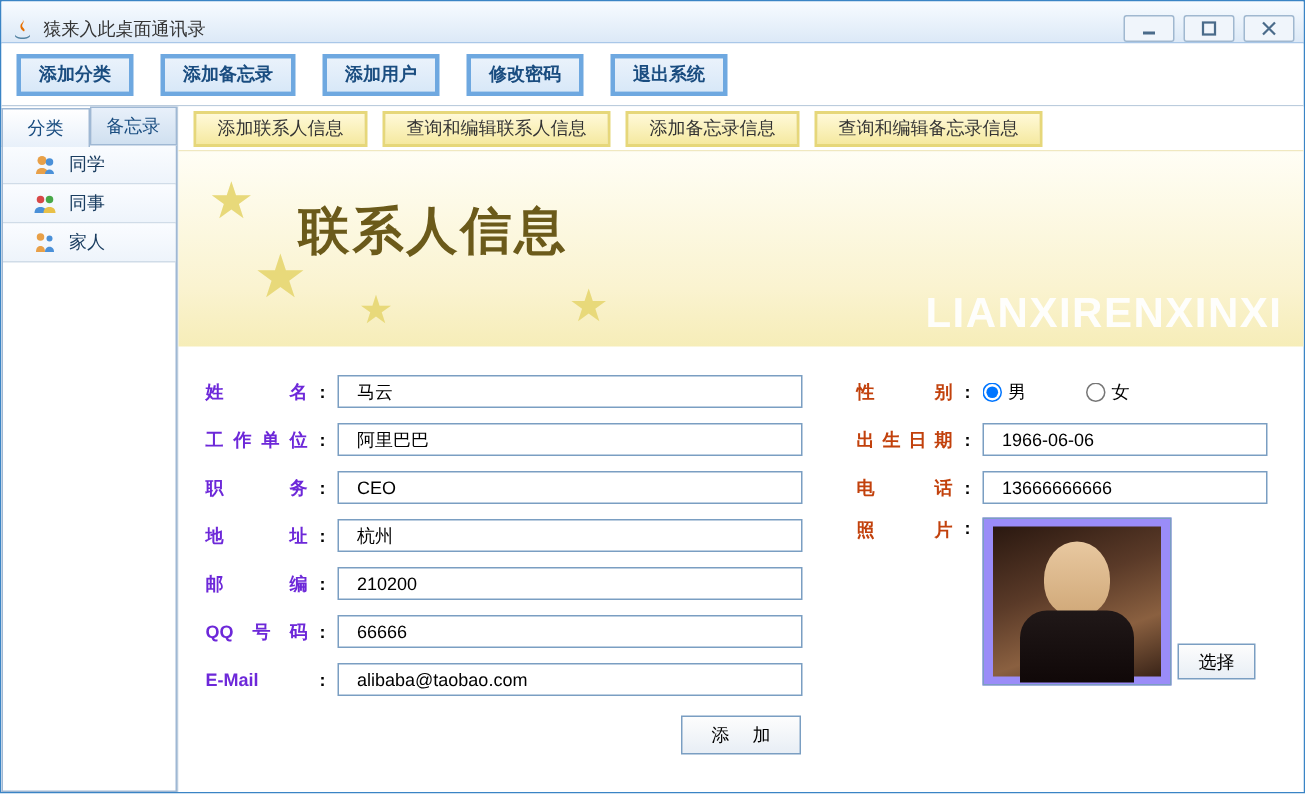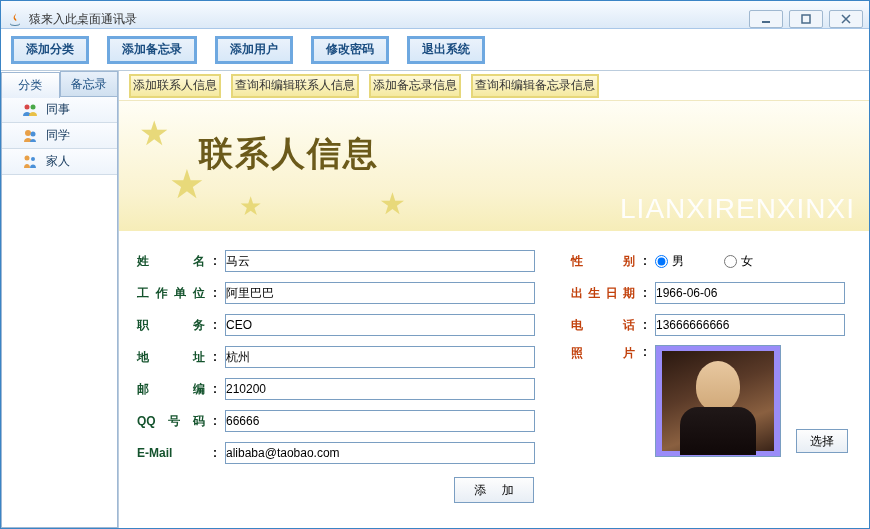--- a/index.html
+++ b/index.html
@@ -21,41 +21,41 @@
 .sidebar { width: 132px; border-right: 1px solid #bcd; background: #fff; display: flex; flex-direction: column; }
 .tabs { display: flex; height: 26px; }
 .tab { flex: 1; border: 1px solid #9fb8d4; border-bottom: none; background: linear-gradient(#fff,#e8f0fa); display: flex; align-items: center; justify-content: center; color: #1a4d80; cursor: pointer; position: relative; top: 1px; }
 .tab.inactive { background: linear-gradient(#e8f0fa,#d0e0f0); border-bottom: 1px solid #9fb8d4; top: 0; }
 .cat-list { border: 1px solid #9fb8d4; border-top: none; flex: 1; background: #fff; }
 .cat-item { height: 26px; border-bottom: 1px solid #d0dce8; display: flex; align-items: center; gap: 8px; padding-left: 20px; background: linear-gradient(#fafcff,#eef4fb); cursor: pointer; color: #1a3d60; }
 .cat-icon { width: 16px; height: 16px; }
 
 .main { flex: 1; display: flex; flex-direction: column; background: #fff; }
 .subtabs { height: 30px; display: flex; align-items: center; gap: 10px; padding: 0 10px; border-bottom: 1px solid #f0e8c0; background: #fff; }
-.sub-btn { height: 24px; padding: 0 2px; border: 2px solid #e6d77a; background: linear-gradient(#fff9d8,#f5e9a0); color: #333; cursor: pointer; display: flex; align-items: center; }
+.sub-btn { height: 24px; padding: 0 14px; border: 2px solid #e6d77a; background: linear-gradient(#fff9d8,#f5e9a0); color: #333; cursor: pointer; display: flex; align-items: center; }
 
 .banner { height: 130px; background: linear-gradient(#fffef5,#faf3d0 70%,#f6edb8); position: relative; overflow: hidden; }
 .banner-title { position: absolute; left: 80px; top: 30px; font-size: 34px; font-weight: bold; color: #6b5a1a; font-family: SimHei, sans-serif; letter-spacing: 2px; }
-.banner-sub { position: absolute; right: 14px; bottom: 6px; font-size: 28px; font-weight: normal; color: #fff; opacity: 0.95; font-family: Arial, sans-serif; letter-spacing: 1px; }
+.banner-sub { position: absolute; right: 14px; bottom: 6px; font-size: 28px; font-weight: bold; color: #fff; opacity: 0.95; font-family: Arial, sans-serif; letter-spacing: 1px; }
 .star { position: absolute; color: #e8d97a; }
 
 .form-area { flex: 1; padding: 14px 18px 8px 18px; display: flex; flex-direction: column; }
 .columns { display: flex; gap: 36px; }
 .col-left { flex: 1; }
 .col-right { width: 280px; }
 .frow { display: flex; align-items: center; height: 32px; }
-.flabel { width: 68px; color: #14532d; font-weight: bold; text-align-last: justify; text-align: justify; margin-right: 8px; }
+.flabel { width: 68px; color: #6d28d9; font-weight: bold; text-align-last: justify; text-align: justify; margin-right: 8px; }
 .flabel-r { width: 64px; color: #c2410c; font-weight: bold; text-align-last: justify; text-align: justify; margin-right: 8px; }
 .colon { font-weight: bold; margin-right: 8px; }
-input[type=text] { height: 22px; border: 1px solid #7a9ec2; padding: 0 0; background: #fff; }
+input[type=text] { height: 22px; border: 1px solid #7a9ec2; padding: 0 12px; background: #fff; }
 .col-left input[type=text] { width: 310px; }
 .col-right input[type=text] { width: 190px; }
 .radio-group { display: flex; gap: 40px; align-items: center; }
 .radio-group label { display: flex; align-items: center; gap: 4px; cursor: pointer; }
-.photo-row { display: flex; align-items: flex-start; gap: 15px; }
+.photo-row { display: flex; align-items: flex-start; gap: 4px; }
 .photo-box { width: 126px; height: 112px; background: #9a8cf8; border: 1px solid #7a9ec2; display: flex; align-items: center; justify-content: center; }
 .photo-ph { width: 112px; height: 100px; background: linear-gradient(160deg,#2a1810 0%, #5a3a28 40%, #8a6040 70%, #3a2418 100%); position: relative; }
 .photo-head { position: absolute; left: 34px; top: 10px; width: 44px; height: 50px; border-radius: 50% 50% 45% 45%; background: linear-gradient(#e8c8a0,#d0a878); }
 .photo-body { position: absolute; left: 18px; top: 56px; width: 76px; height: 48px; background: linear-gradient(#201818,#100808); border-radius: 18px 18px 0 0; }
 .choose-btn { width: 52px; height: 24px; border: 1px solid #7a9ec2; background: linear-gradient(#fdfdfd,#e8eef5); cursor: pointer; align-self: flex-end; margin-bottom: 4px; }
 .bottom-btns { display: flex; justify-content: center; gap: 12px; margin-top: 8px; }
 .act-btn { width: 80px; height: 26px; border: 1px solid #7a9ec2; background: linear-gradient(#fdfdfd,#e8eef5); cursor: pointer; letter-spacing: 6px; padding-left: 6px; }
 .act-btn:disabled { color: #999; background: #f0f0f0; cursor: default; }
 </style>
 </head>
@@ -99,35 +99,35 @@
 
   <div class="body-row">
     <div class="sidebar">
       <div class="tabs">
         <div class="tab">分类</div>
         <div class="tab inactive">备忘录</div>
       </div>
       <div class="cat-list">
         <div class="cat-item">
           <svg class="cat-icon" viewBox="0 0 16 16">
+              <circle cx="6" cy="5" r="3" fill="#e8a048"></circle>
+              <circle cx="11" cy="6" r="2.5" fill="#4a90d8"></circle>
+              <path d="M2 14c0-3 2-4 4-4s4 1 4 4z" fill="#e8a048"></path>
+              <path d="M8 14c0-2 1.5-3 3-3s3 1 3 3z" fill="#4a90d8"></path>
+            </svg>
+          <span>同学</span>
+        </div>
+        <div class="cat-item">
+          <svg class="cat-icon" viewBox="0 0 16 16">
               <circle cx="5" cy="5" r="2.5" fill="#d84848"></circle>
               <circle cx="11" cy="5" r="2.5" fill="#48a848"></circle>
               <path d="M1 14c0-3 2-4 4-4s4 1 4 4z" fill="#4a90d8"></path>
               <path d="M7 14c0-3 2-4 4-4s4 1 4 4z" fill="#e8c048"></path>
             </svg>
           <span>同事</span>
-        </div>
-        <div class="cat-item">
-          <svg class="cat-icon" viewBox="0 0 16 16">
-              <circle cx="6" cy="5" r="3" fill="#e8a048"></circle>
-              <circle cx="11" cy="6" r="2.5" fill="#4a90d8"></circle>
-              <path d="M2 14c0-3 2-4 4-4s4 1 4 4z" fill="#e8a048"></path>
-              <path d="M8 14c0-2 1.5-3 3-3s3 1 3 3z" fill="#4a90d8"></path>
-            </svg>
-          <span>同学</span>
         </div>
         <div class="cat-item">
           <svg class="cat-icon" viewBox="0 0 16 16">
               <circle cx="5" cy="4" r="2.5" fill="#e8a048"></circle>
               <circle cx="11" cy="5" r="2" fill="#4a90d8"></circle>
               <path d="M2 14c0-3 1.5-4 3-4s3 1 3 4z" fill="#e8a048"></path>
               <path d="M8 14c0-2.5 1.5-3.5 3-3.5s3 1 3 3.5z" fill="#4a90d8"></path>
             </svg>
           <span>家人</span>
         </div>

